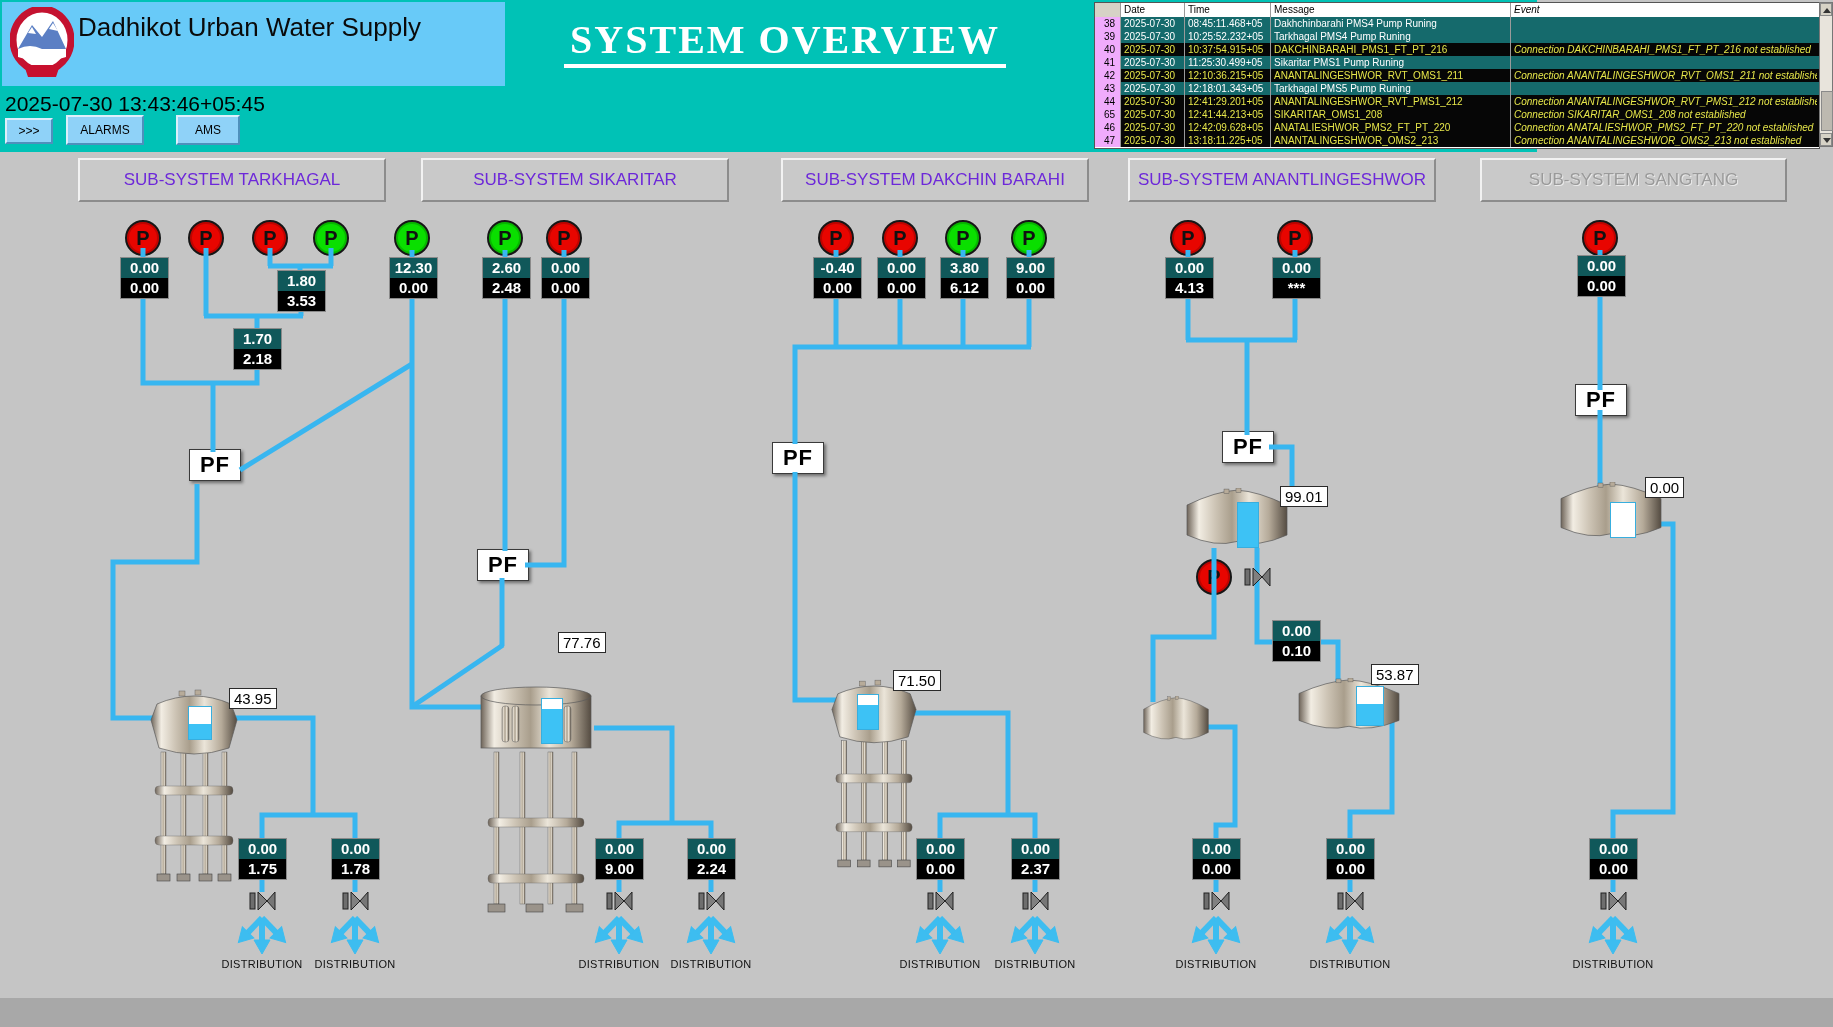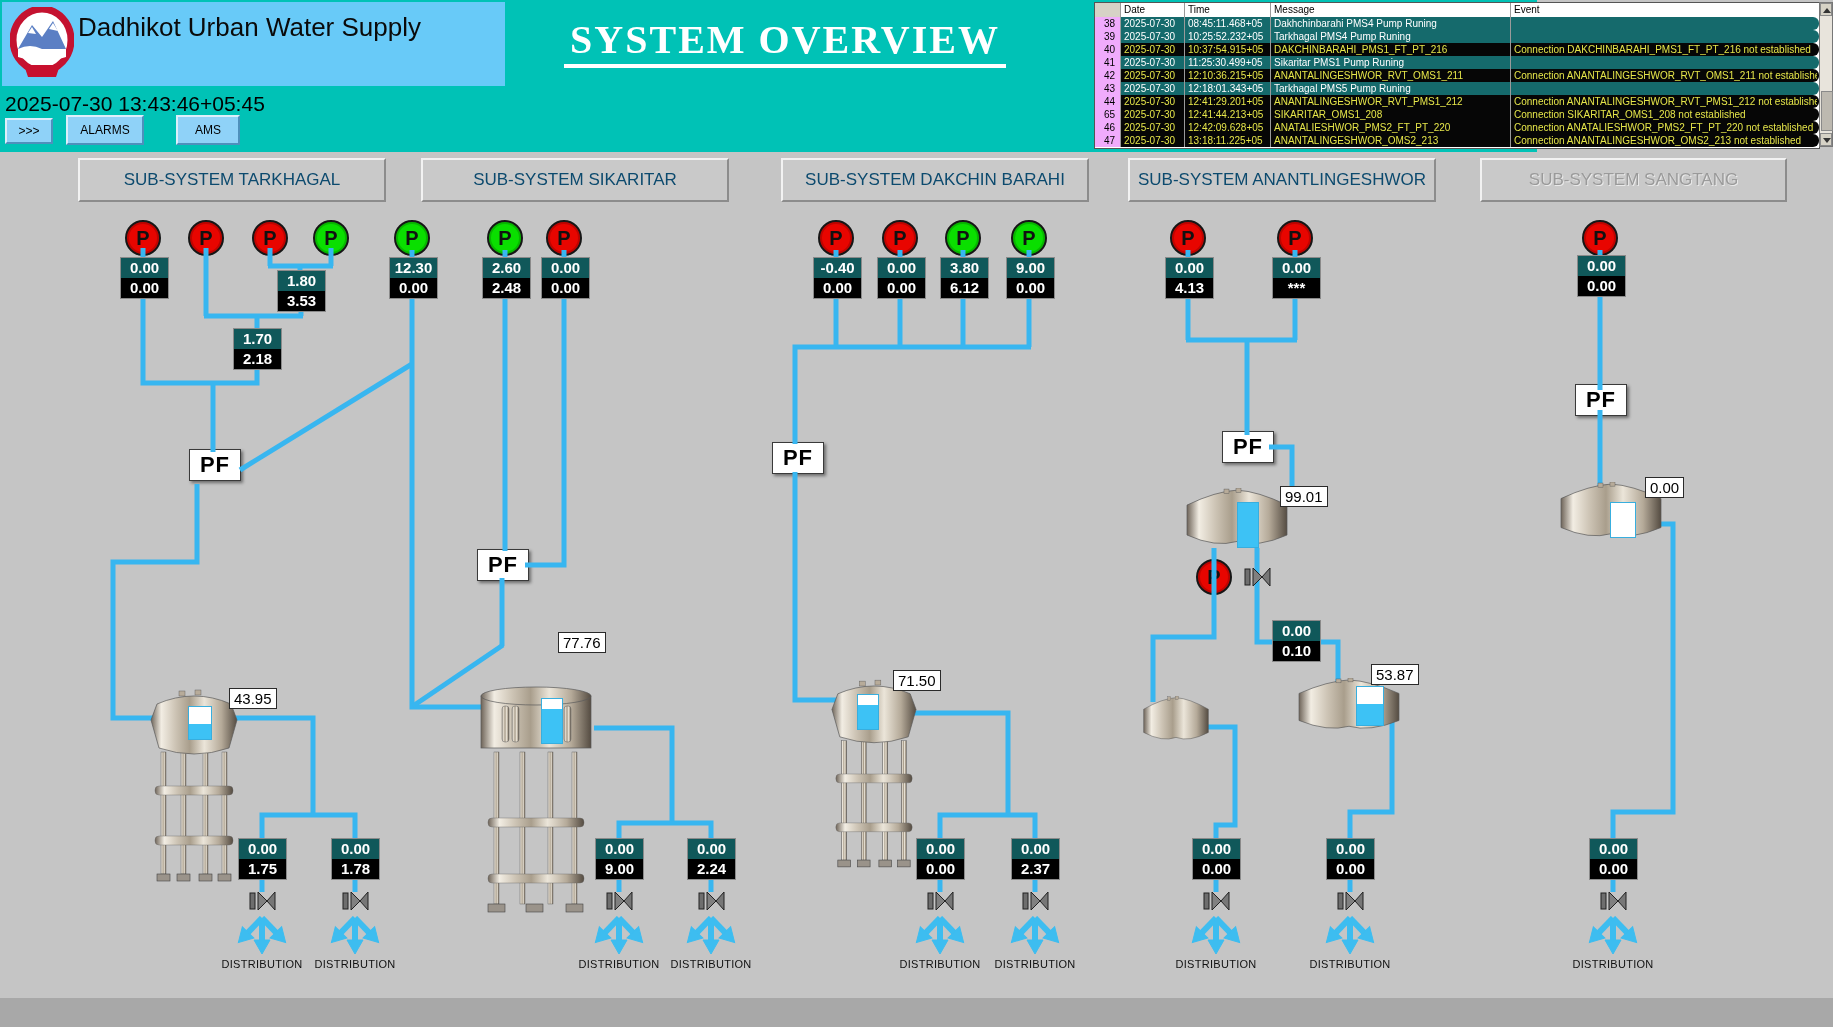--- a/index.html
+++ b/index.html
@@ -12,37 +12,37 @@
   #orgtitle{left:76px;top:10px;width:420px;font-size:26px;line-height:31px;color:#0a0a0a;}
   #clock{left:5px;top:92px;font-size:21px;color:#000;}
   .hbtn{background:#8FD2F8;border:2px solid;border-color:#DCEFFB #4E90BC #4E90BC #DCEFFB;
         font-size:12px;color:#000;text-align:center;cursor:pointer;}
   #pagetitle{left:505px;top:16px;width:560px;text-align:center;}
   #pagetitle span{font-family:"Liberation Serif",serif;font-weight:bold;font-size:40px;
         color:#fff;letter-spacing:2px;border-bottom:4px solid #fff;padding:0 6px 2px 6px;}
   
   #alarmtbl{left:1094px;top:2px;width:724px;height:145px;background:#fff;border:1px solid #555;
             font-size:10px;color:#000;}
-  .trow{display:flex;height:13px;line-height:13px;white-space:nowrap;border-radius:6px;}
+  .trow{display:flex;height:13px;line-height:13px;white-space:nowrap;}
   .trow.head{height:14px;line-height:14px;background:#fff;color:#000;}
   .trow .c{overflow:hidden;border-right:1px solid #9a9a9a;padding-left:3px;box-sizing:border-box;flex:none;}
   .c.n{width:26px;background:#D6D2C6;color:#000;text-align:right;padding-right:5px;}
-  .c.d{width:64px;}.c.t{width:86px;}.c.m{width:240px;}.c.e{width:306px;border-right:none;}
+  .c.d{width:64px;}.c.t{width:86px;}.c.m{width:240px;}.c.e{width:306px;border-right:none;font-style:italic;}
   .trow.run{background:#156A6C;color:#fff;}
   .trow.alarm{background:#060606;color:#E6E64A;}
   .trow.run .c.n,.trow.alarm .c.n{background:#f0abfc;color:#000;}
   #sbar{left:1819px;top:2px;width:14px;height:145px;background:#E8E4DC;border:1px solid #777;box-sizing:border-box;}
   .sb-btn{position:absolute;left:0;width:12px;height:13px;background:#D6D2C6;border:1px solid #8a8a8a;box-sizing:border-box;}
   .sb-btn i{position:absolute;left:2px;width:0;height:0;border-left:4px solid transparent;border-right:4px solid transparent;}
   .sb-up i{top:4px;border-bottom:5px solid #333;}
   .sb-dn i{top:4px;border-top:5px solid #333;}
   .sb-thumb{position:absolute;left:1px;width:10px;height:38px;background:#BDB9B0;border:1px solid #8a8a8a;}
   
   .ssbtn{height:40px;background:#C9C9C9;border:2px solid;border-color:#F2F2F2 #8C8C8C #8C8C8C #F2F2F2;
-         font-size:17px;color:#0c4a6e;text-align:center;line-height:40px;white-space:nowrap;}
+         font-size:17px;color:#6d28d9;text-align:center;line-height:40px;white-space:nowrap;}
   .ssbtn.off{color:#9a9a9a;text-shadow:1px 1px 0 #e9e9e9;}
   .pump{width:32px;height:32px;border-radius:50%;border:2px solid #161616;
         text-align:center;line-height:32px;font-size:20px;font-weight:900;color:#111;
         box-shadow:inset 0 0 0 2px rgba(0,0,0,.18);}
   .pump.stop{background:#E80500;}
   .pump.run{background:#0ADF00;}
   .disp{width:47px;border:1px solid #8a8a8a;text-align:center;font-weight:bold;font-size:15px;z-index:3;}
   .disp .dt{height:20px;line-height:20px;background:#10585A;color:#fff;}
   .disp .db{height:20px;line-height:20px;background:#000;color:#fff;}
   .pf{width:50px;height:30px;background:#fff;border:1px solid #3a3a3a;box-shadow:2px 2px 3px rgba(0,0,0,.45);

